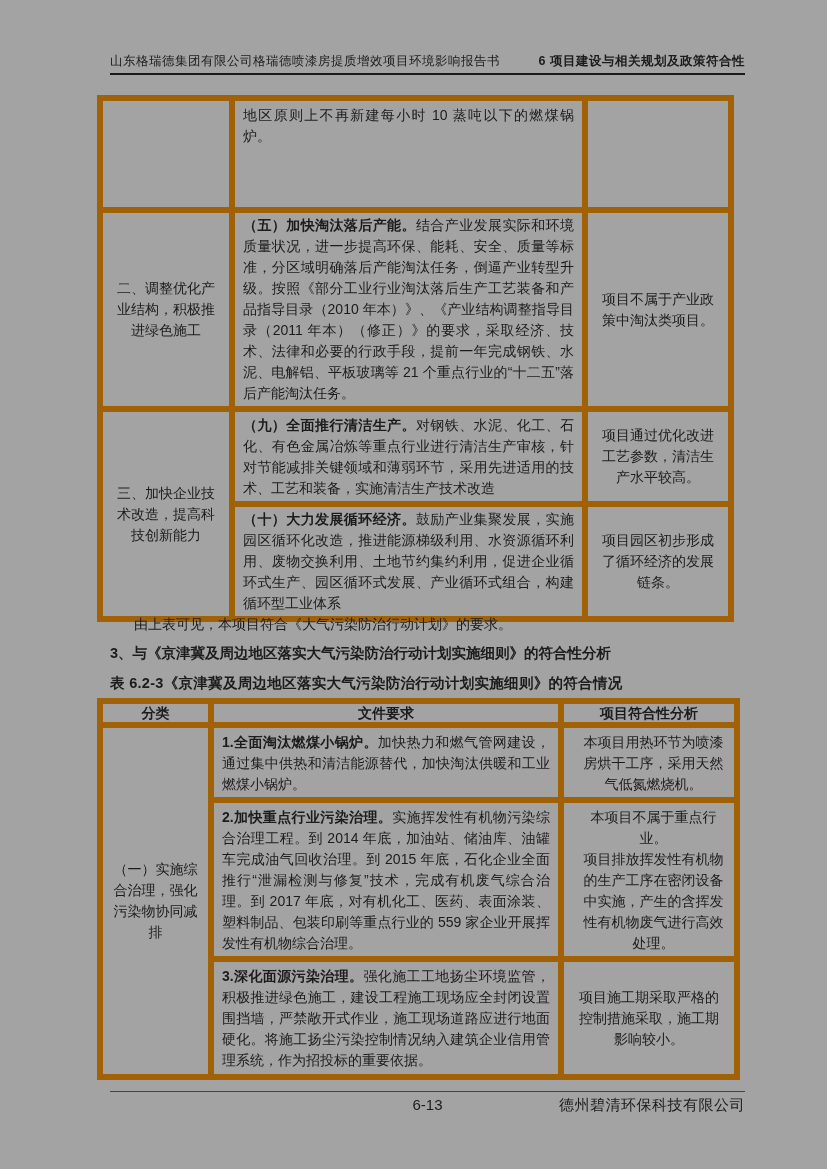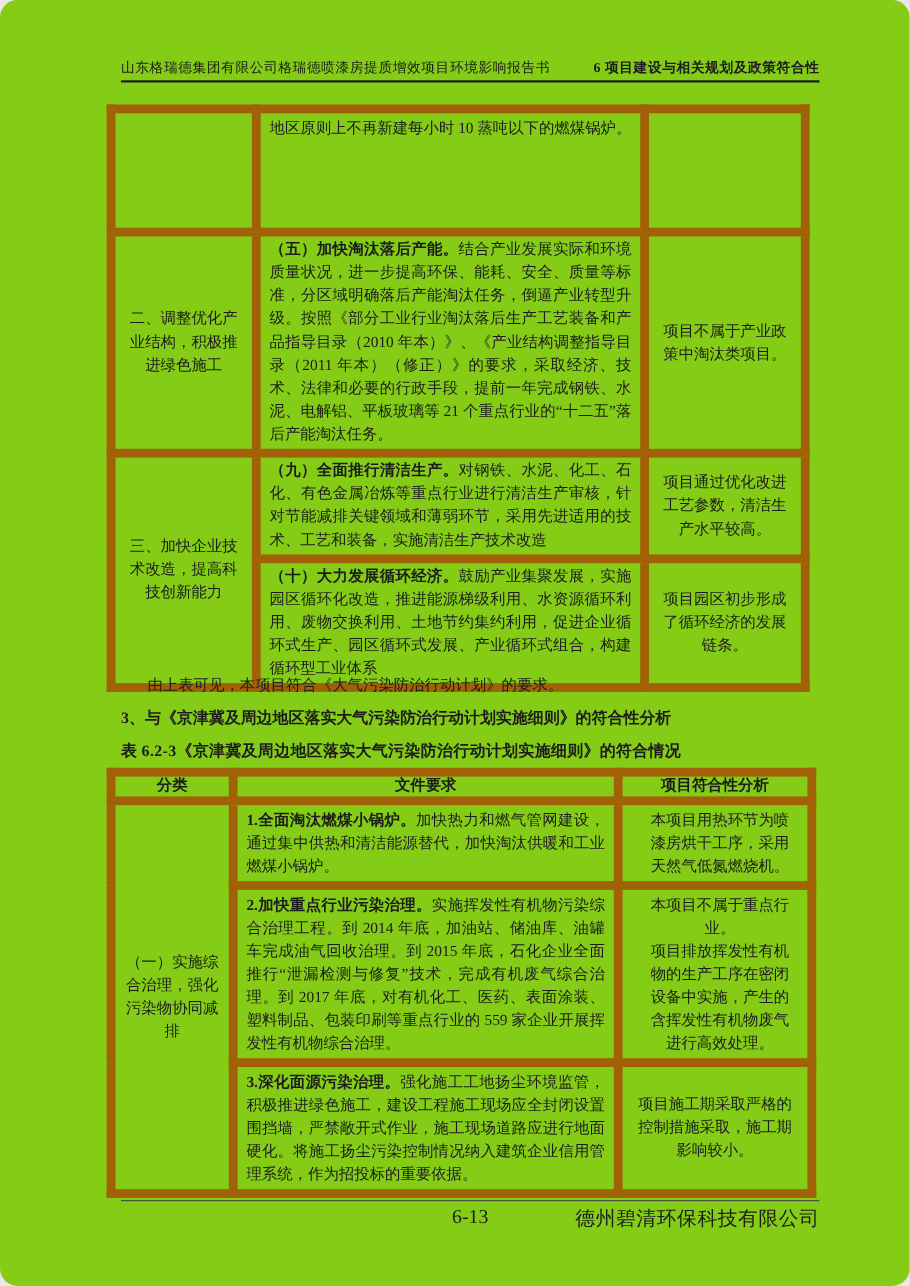--- a/index.html
+++ b/index.html
@@ -2,25 +2,24 @@
 <html><head>
 <meta charset="utf-8">
 <style>
   * { margin: 0; padding: 0; box-sizing: border-box; }
   html, body { background: #e8e8e8; }
   .page {
     position: relative;
     width: 827px;
     height: 1169px;
     margin: 0 auto;
-    background: #84cc16;
-    font-family: Liberation Serif, serif;
+    background: #a3a3a3;
+    font-family: Liberation Sans, sans-serif;
     color: #1c1c1c;
     overflow: hidden;
-    border-radius: 16px;
   }
 
   
   .page-header {
     position: absolute;
     top: 53px; left: 110px; right: 82px;
     display: flex;
     justify-content: space-between;
     align-items: flex-end;
     padding-bottom: 3px;
@@ -31,21 +30,21 @@
   .page-header .hl { letter-spacing: 0.5px; }
   .page-header .hr { font-weight: bold; letter-spacing: 0.5px; }
 
   
   table {
     border-collapse: collapse;
     table-layout: fixed;
     font-size: 14px;
     line-height: 21px;
   }
-  td, th { border: 8px solid #a16207; overflow: hidden; }
+  td, th { border: 6px solid #a16207; overflow: hidden; }
 
   .t1 { position: absolute; top: 95px; left: 97px; width: 631px; }
   .t2 { position: absolute; top: 698px; left: 97px; width: 637px; }
 
   td.cat {
     text-align: center;
     vertical-align: middle;
     padding: 0 8px;
   }
   td.req {
@@ -96,21 +95,21 @@
     line-height: 24px;
     letter-spacing: 0.3px;
   }
 
   
   .page-footer {
     position: absolute;
     top: 1091px; left: 110px; right: 82px;
     border-top: 1.5px solid #444;
     height: 24px;
-    font-size: 18px;
+    font-size: 15px;
   }
   .page-footer .pageno {
     position: absolute;
     left: 50%; transform: translateX(-50%);
     top: 4px;
   }
   .page-footer .company {
     position: absolute;
     right: 0; top: 4px;
     letter-spacing: 0.5px;

